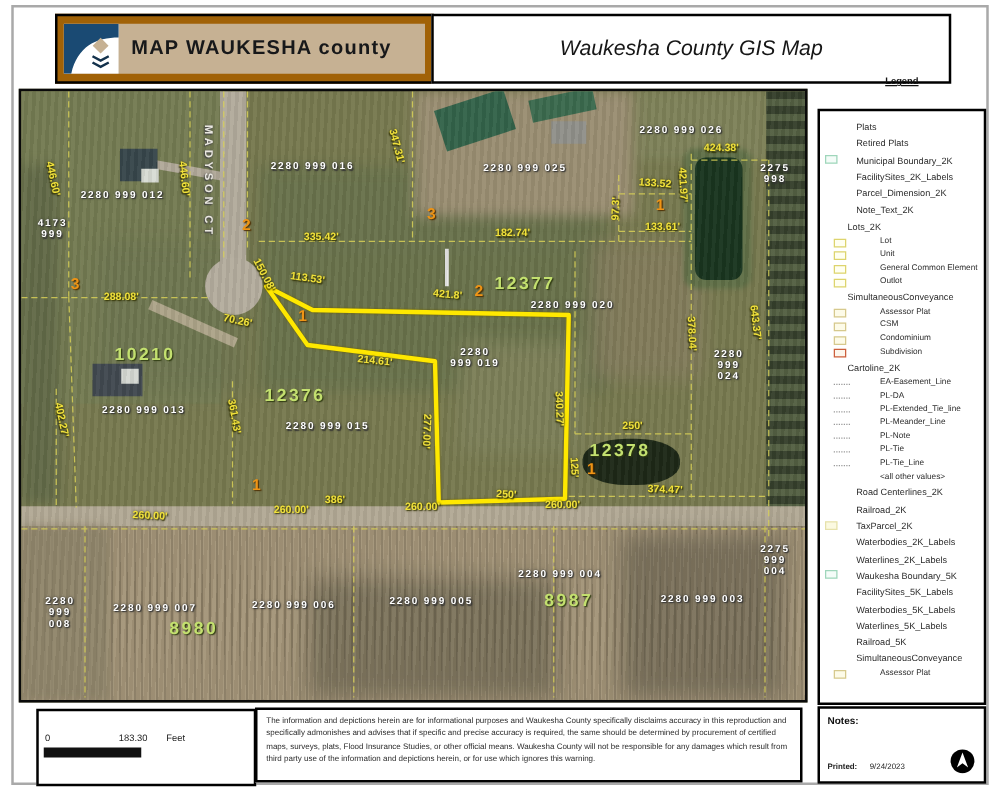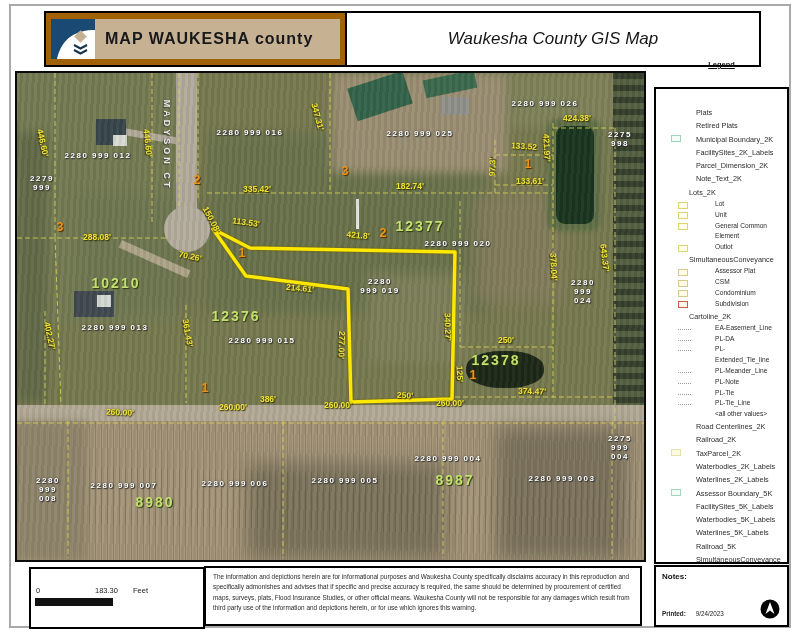--- a/index.html
+++ b/index.html
@@ -20,21 +20,21 @@
   #map-labels{position:absolute;inset:0;z-index:4;}
   .lbl{position:absolute;white-space:pre;font-weight:bold;transform:translate(-50%,-50%);line-height:1.15;text-align:center;}
   .lbl.dim{color:#f1e13b;font-size:8.5px;text-shadow:0 0 2px #4a4a00,1px 1px 1px rgba(40,40,0,.85);}
   .lbl.parcel{color:#fff;font-size:8px;letter-spacing:1.5px;text-shadow:1px 1px 1px #333,0 0 2px #2e2e2e;}
   .lbl.addr{color:#c3e06f;font-size:14px;letter-spacing:2px;text-shadow:1px 1px 1px #2e3a10;}
   .lbl.lot{color:#ef9415;font-size:12.5px;text-shadow:1px 1px 1px #4d2d00;}
   .lbl.street{color:#e9e7e0;font-size:9px;letter-spacing:3px;text-shadow:0 0 2px #555,1px 1px 1px #444;}
   
   .legend-title{position:absolute;left:654px;top:60px;width:135px;text-align:center;font-size:7.5px;font-weight:bold;text-decoration:underline;color:#111;}
   .legend-box{position:absolute;left:654px;top:87px;width:131px;height:468px;border:2px solid #000;background:#fff;padding:5px 0 0 0;box-sizing:content-box;}
-  .legend-box ul{list-style:none;margin:12px;padding:0;}
+  .legend-box ul{list-style:none;margin:1px;padding:0;}
   .legend-box li{position:relative;color:#2c2c2c;}
   .legend-box li.item{padding-left:28px;font-size:7.3px;line-height:13.3px;}
   .legend-box li.group{padding-left:21px;font-size:7.3px;line-height:13.3px;}
   .legend-box li.sub{padding-left:47px;font-size:6.6px;line-height:10.8px;}
   .sw{position:absolute;width:10px;height:7px;top:2.5px;box-sizing:border-box;}
   li.item .sw{left:3px;} li.sub .sw{left:10px;}
   .sw.teal{border:1px solid #9fd6bb;background:#f4fcf8;}
   .sw.yellow{border:1px solid #ddd46e;background:#fffff0;}
   .sw.cream{border:1px solid #d6c98e;background:#fdfbe8;}
   .sw.red{border:1px solid #cc5f3d;background:#fdf6ec;}
@@ -131,21 +131,21 @@
       <line x1="266" y1="348" x2="266" y2="485"></line>
       <line x1="426" y1="348" x2="426" y2="485"></line>
       <line x1="595" y1="348" x2="595" y2="485"></line>
       <line x1="0" y1="350" x2="627" y2="350"></line>
     </g>
     <polygon points="196,156 233,175 438,179 435,326 334,329 331,216 229,203" stroke="#ffe800" stroke-width="3.5" fill="none" stroke-linejoin="round" style="filter:drop-shadow(0 0 1px #6b6000);"></polygon>
   </svg>
 
   <div id="map-labels">
       <div class="lbl parcel" style="left: 81px; top: 83px; transform: translate(-50%, -50%) rotate(0deg);">2280 999 012</div>
-      <div class="lbl parcel" style="left: 25px; top: 110px; transform: translate(-50%, -50%) rotate(0deg);">2279
+      <div class="lbl parcel" style="left: 25px; top: 110px; transform: translate(-50%, -50%) rotate(0deg);">4173
 999</div>
       <div class="lbl parcel" style="left: 233px; top: 60px; transform: translate(-50%, -50%) rotate(0deg);">2280 999 016</div>
       <div class="lbl parcel" style="left: 403px; top: 61px; transform: translate(-50%, -50%) rotate(0deg);">2280 999 025</div>
       <div class="lbl parcel" style="left: 528px; top: 31px; transform: translate(-50%, -50%) rotate(0deg);">2280 999 026</div>
       <div class="lbl parcel" style="left: 603px; top: 66px; transform: translate(-50%, -50%) rotate(0deg);">2275
 998</div>
       <div class="lbl parcel" style="left: 441px; top: 171px; transform: translate(-50%, -50%) rotate(0deg);">2280 999 020</div>
       <div class="lbl parcel" style="left: 363px; top: 213px; transform: translate(-50%, -50%) rotate(0deg);">2280
 999 019</div>
       <div class="lbl parcel" style="left: 566px; top: 219px; transform: translate(-50%, -50%) rotate(0deg);">2280
@@ -239,21 +239,21 @@
       <li class="sub"><span class="sw line"></span><span>PL-Meander_Line</span></li>
       <li class="sub"><span class="sw line"></span><span>PL-Note</span></li>
       <li class="sub"><span class="sw line"></span><span>PL-Tie</span></li>
       <li class="sub"><span class="sw line"></span><span>PL-Tie_Line</span></li>
       <li class="sub"><span>&lt;all other values&gt;</span></li>
       <li class="item"><span>Road Centerlines_2K</span></li>
       <li class="item"><span>Railroad_2K</span></li>
       <li class="item"><span class="sw pale"></span><span>TaxParcel_2K</span></li>
       <li class="item"><span>Waterbodies_2K_Labels</span></li>
       <li class="item"><span>Waterlines_2K_Labels</span></li>
-      <li class="item"><span class="sw teal"></span><span>Assessor Boundary_5K</span></li>
+      <li class="item"><span class="sw teal"></span><span>Waukesha Boundary_5K</span></li>
       <li class="item"><span>FacilitySites_5K_Labels</span></li>
       <li class="item"><span>Waterbodies_5K_Labels</span></li>
       <li class="item"><span>Waterlines_5K_Labels</span></li>
       <li class="item"><span>Railroad_5K</span></li>
       <li class="item"><span>SimultaneousConveyance</span></li>
       <li class="sub"><span class="sw cream"></span><span>Assessor Plat</span></li>
     </ul>
 </div>
 
 <div class="scale-box">

